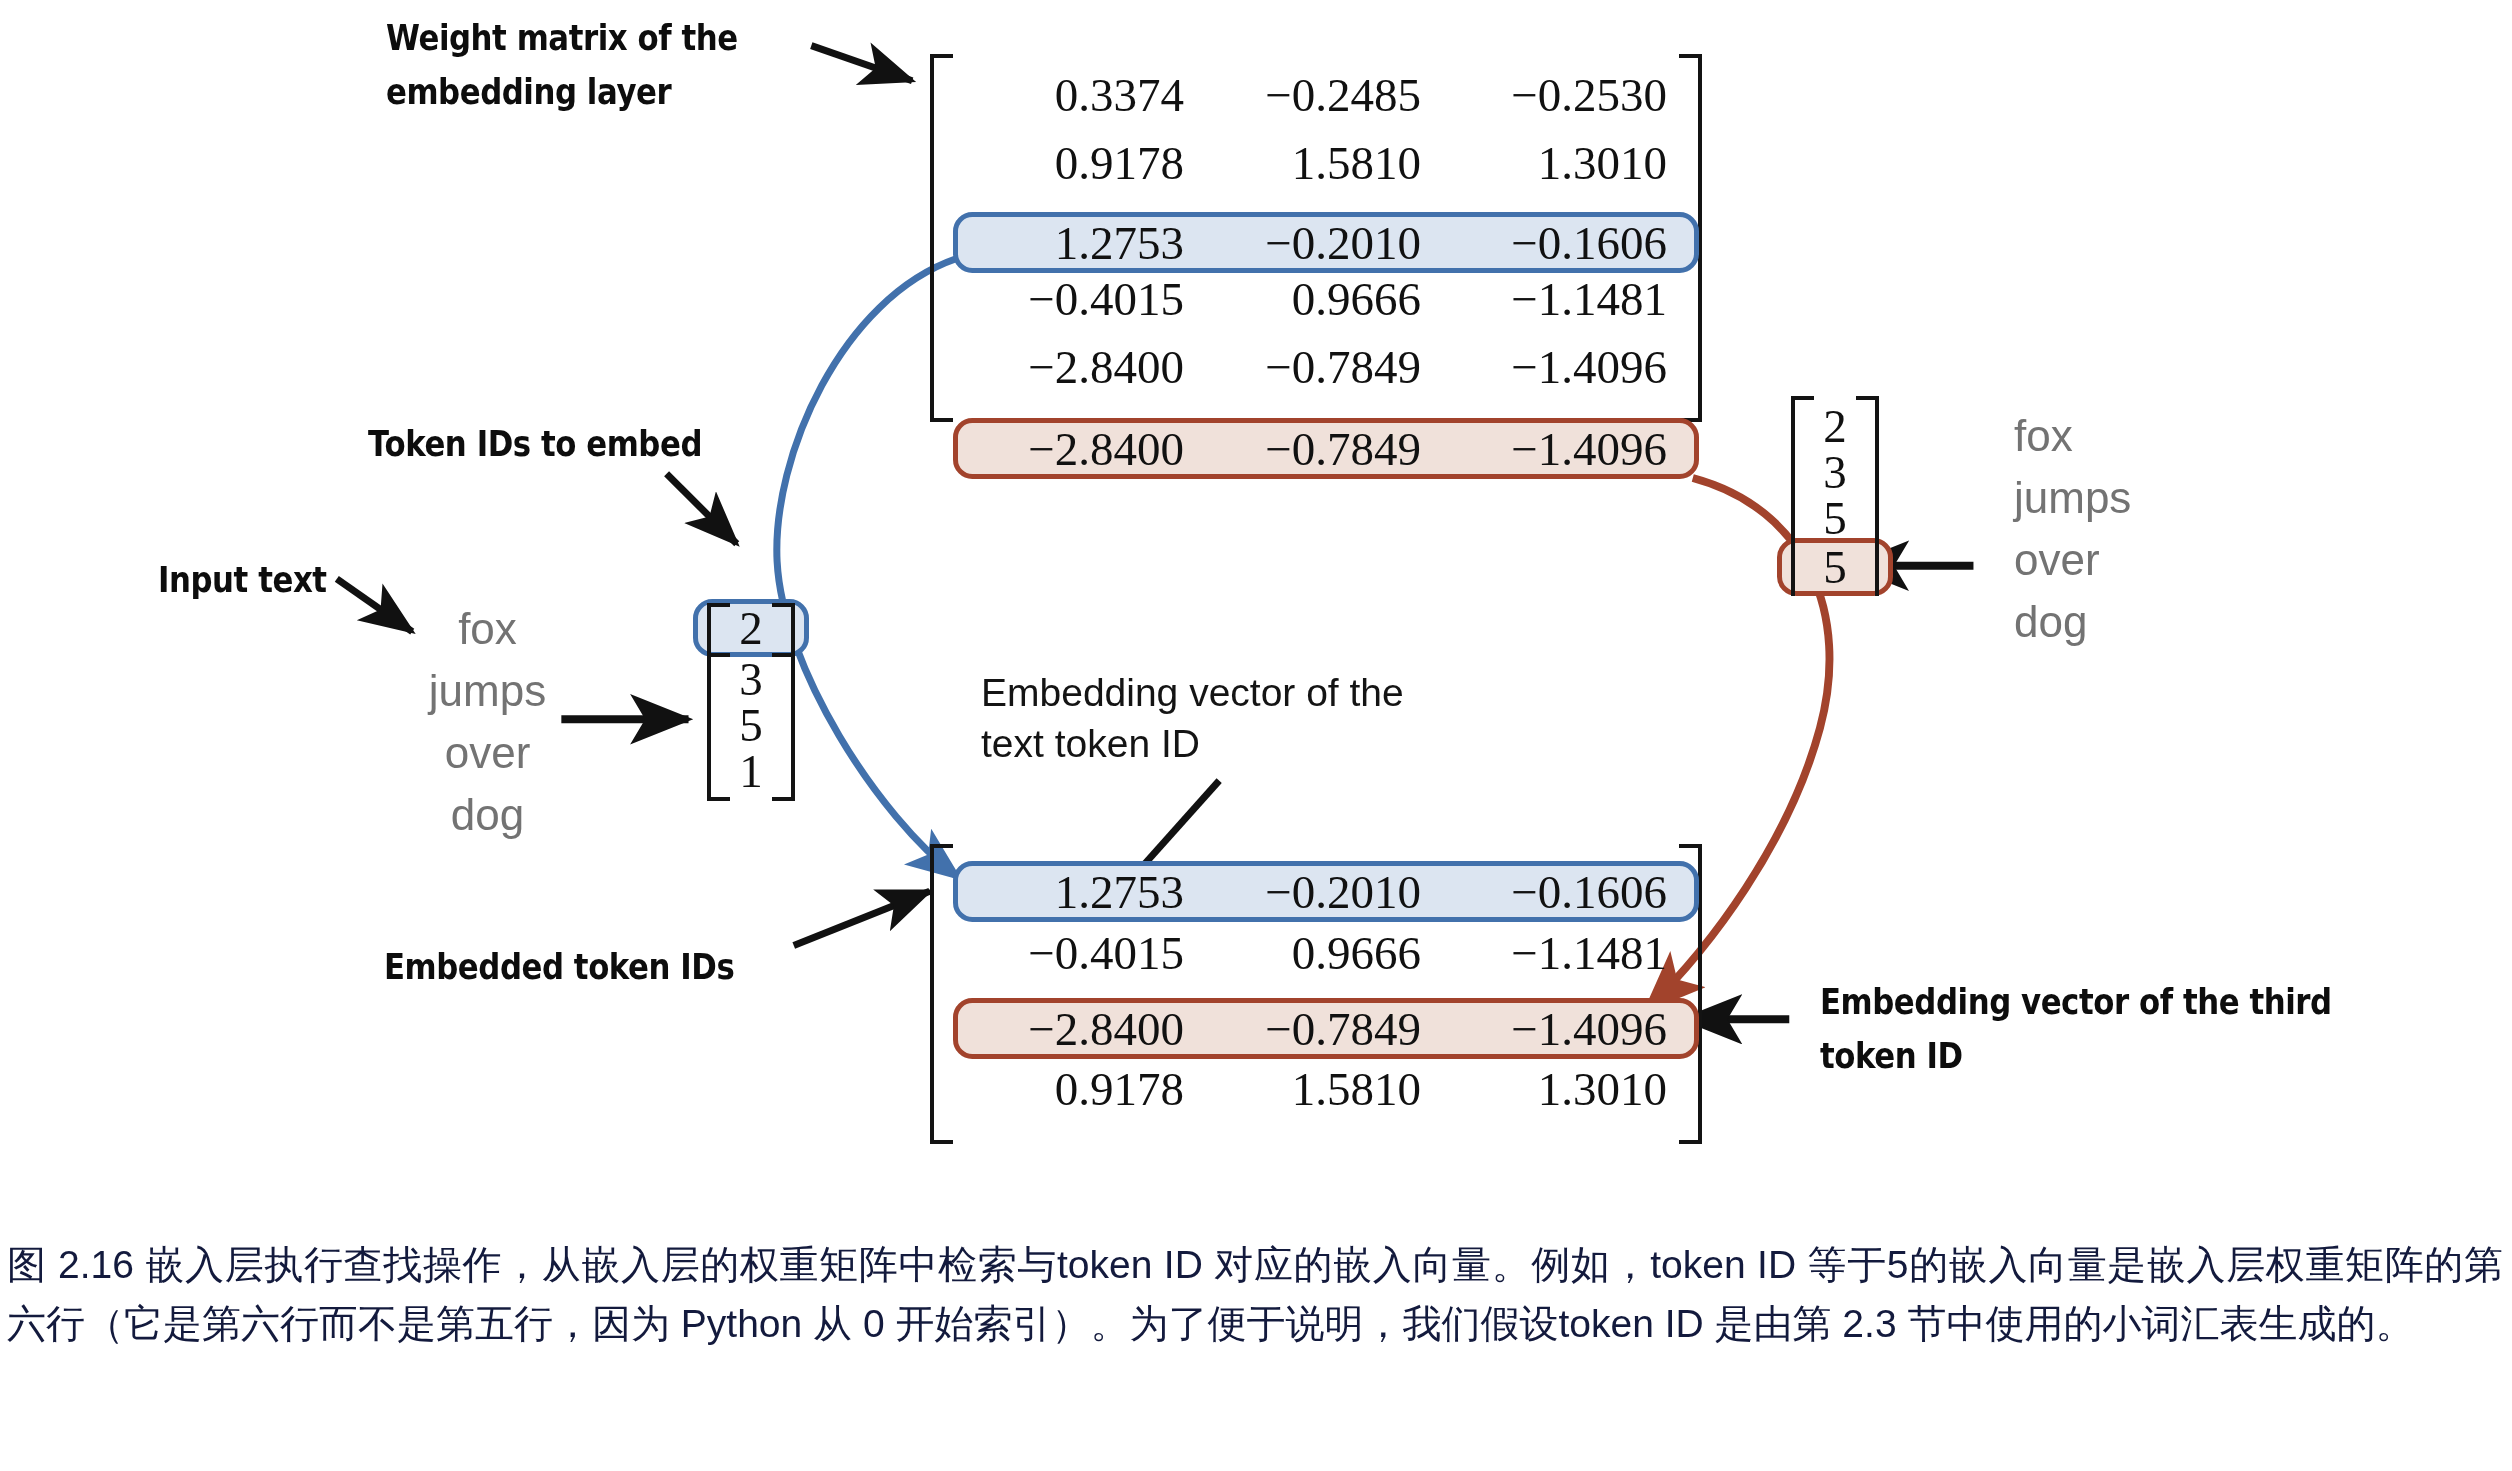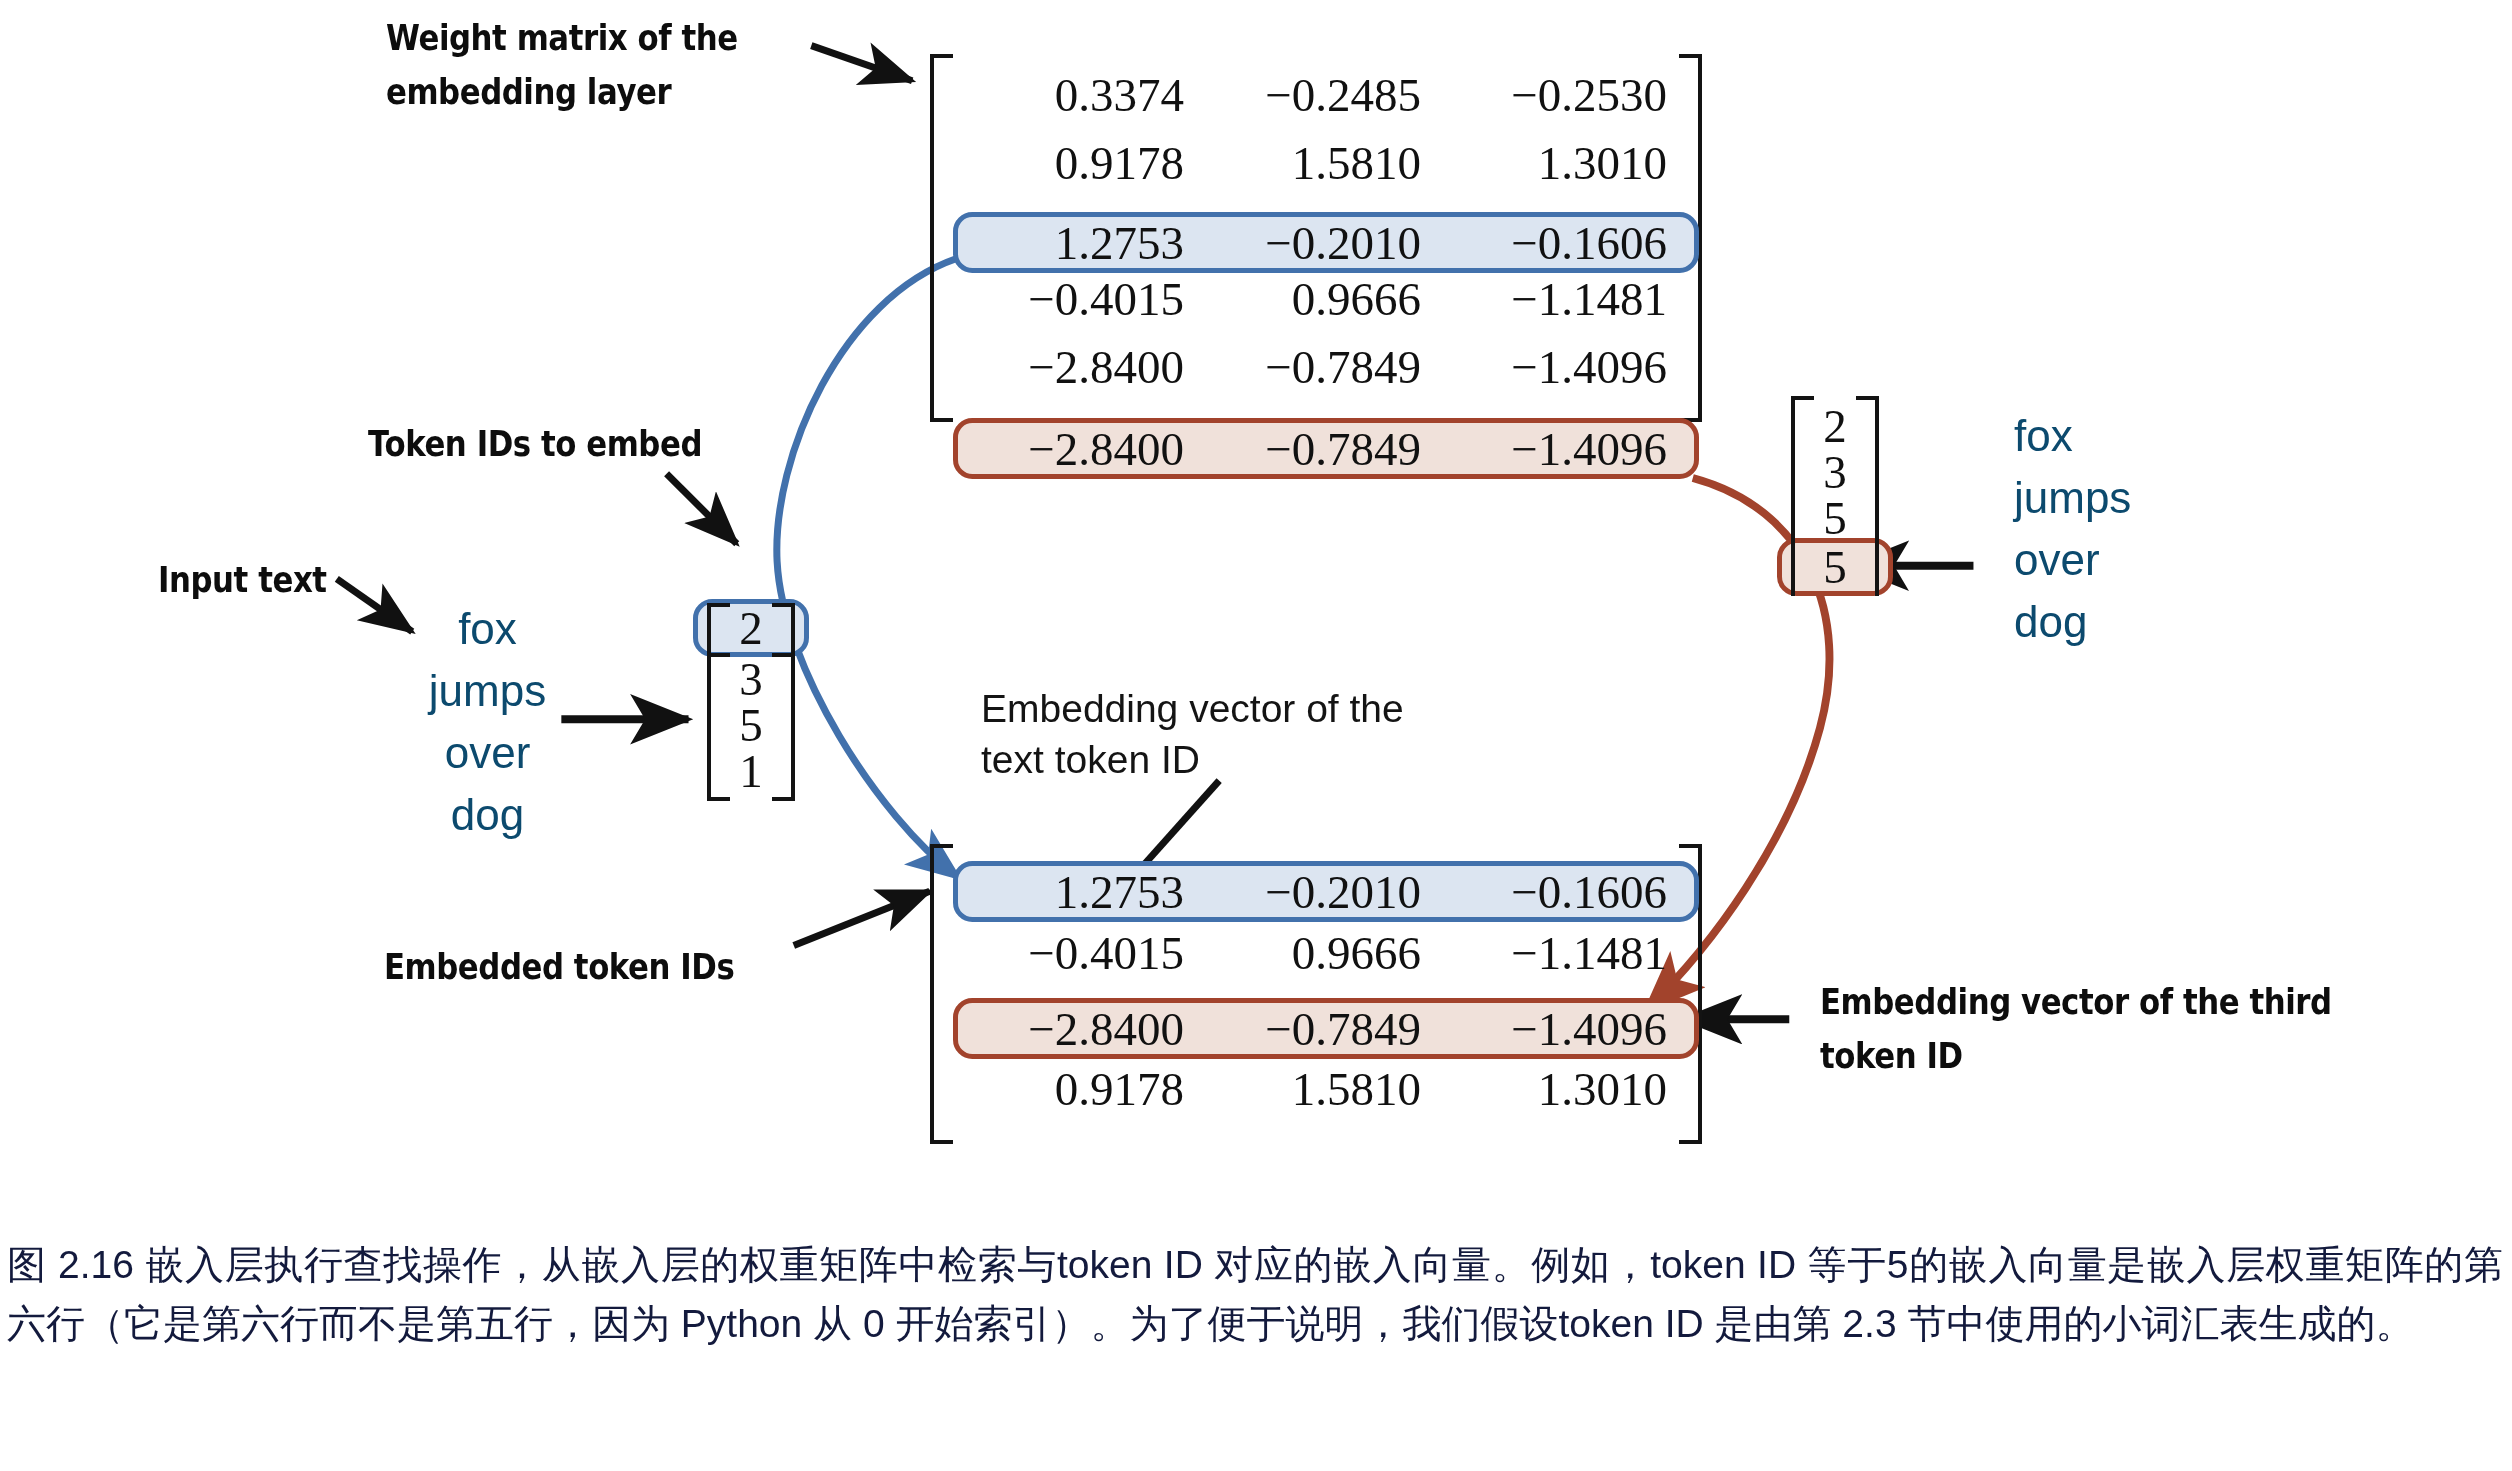--- a/index.html
+++ b/index.html
@@ -39,29 +39,28 @@
   }
 
   
   .annot-plain {
     font-family: "Liberation Sans", sans-serif;
     font-weight: 400;
     font-size: 39px;
     line-height: 51px;
     color: #141414;
     white-space: nowrap;
-    margin-top: 16px;
   }
 
   
   .wordstack {
     font-family: "Liberation Sans", sans-serif;
     font-size: 44px;
     line-height: 62px;
-    color: #0c4a6e;
+    color: #737373;
     white-space: nowrap;
   }
   .wordstack.center { text-align: center; }
 
   
   .matrix {
     position: absolute;
     font-family: "Liberation Serif", serif;
     font-size: 47px;
     color: #111;

